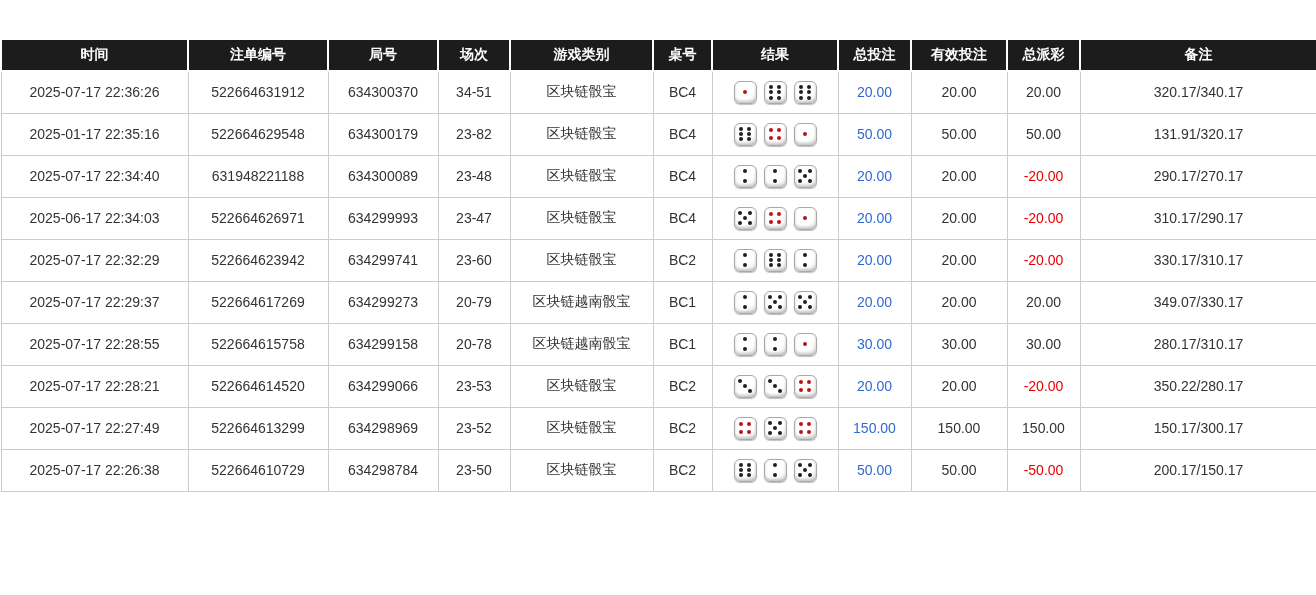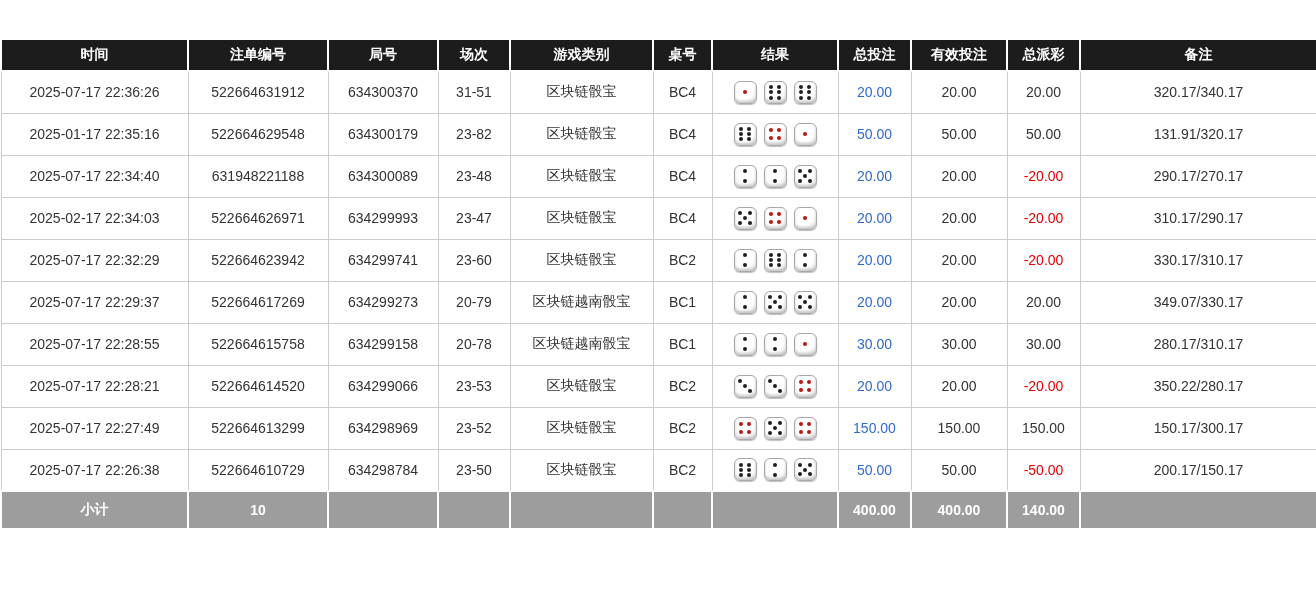--- a/index.html
+++ b/index.html
@@ -106,21 +106,21 @@
         <th>有效投注</th>
         <th>总派彩</th>
         <th>备注</th>
       </tr>
     </thead>
     <tbody id="records-body">
         <tr>
           <td>2025-07-17 22:36:26</td>
           <td>522664631912</td>
           <td>634300370</td>
-          <td>31-51</td>
+          <td>34-51</td>
           <td>区块链骰宝</td>
           <td>BC4</td>
           <td>
             <span class="dice-wrap">
               <span class="die">
                 <span class="pip red" style="left: 50%; top: 50%;"></span>
               </span>
               <span class="die">
                 <span class="pip black" style="left: 33%; top: 25%;"></span>
                 <span class="pip black" style="left: 33%; top: 50%;"></span>
@@ -202,21 +202,21 @@
                 <span class="pip black" style="left: 72%; top: 72%;"></span>
               </span>
             </span>
           </td>
           <td class="blue"><span>20.00</span></td>
           <td>20.00</td>
           <td class="red">-20.00</td>
           <td>290.17/270.17</td>
         </tr>
         <tr>
-          <td>2025-02-17 22:34:03</td>
+          <td>2025-06-17 22:34:03</td>
           <td>522664626971</td>
           <td>634299993</td>
           <td>23-47</td>
           <td>区块链骰宝</td>
           <td>BC4</td>
           <td>
             <span class="dice-wrap">
               <span class="die">
                 <span class="pip black" style="left: 28%; top: 28%;"></span>
                 <span class="pip black" style="left: 72%; top: 28%;"></span>
@@ -430,28 +430,15 @@
               </span>
             </span>
           </td>
           <td class="blue"><span>50.00</span></td>
           <td>50.00</td>
           <td class="red">-50.00</td>
           <td>200.17/150.17</td>
         </tr>
       </tbody>
     <tfoot id="records-foot">
-        <tr>
-          <td>小计</td>
-          <td>10</td>
-          <td></td>
-          <td></td>
-          <td></td>
-          <td></td>
-          <td></td>
-          <td>400.00</td>
-          <td>400.00</td>
-          <td>140.00</td>
-          <td></td>
-        </tr>
       </tfoot>
   </table>
 </div>
 
 </body></html>

